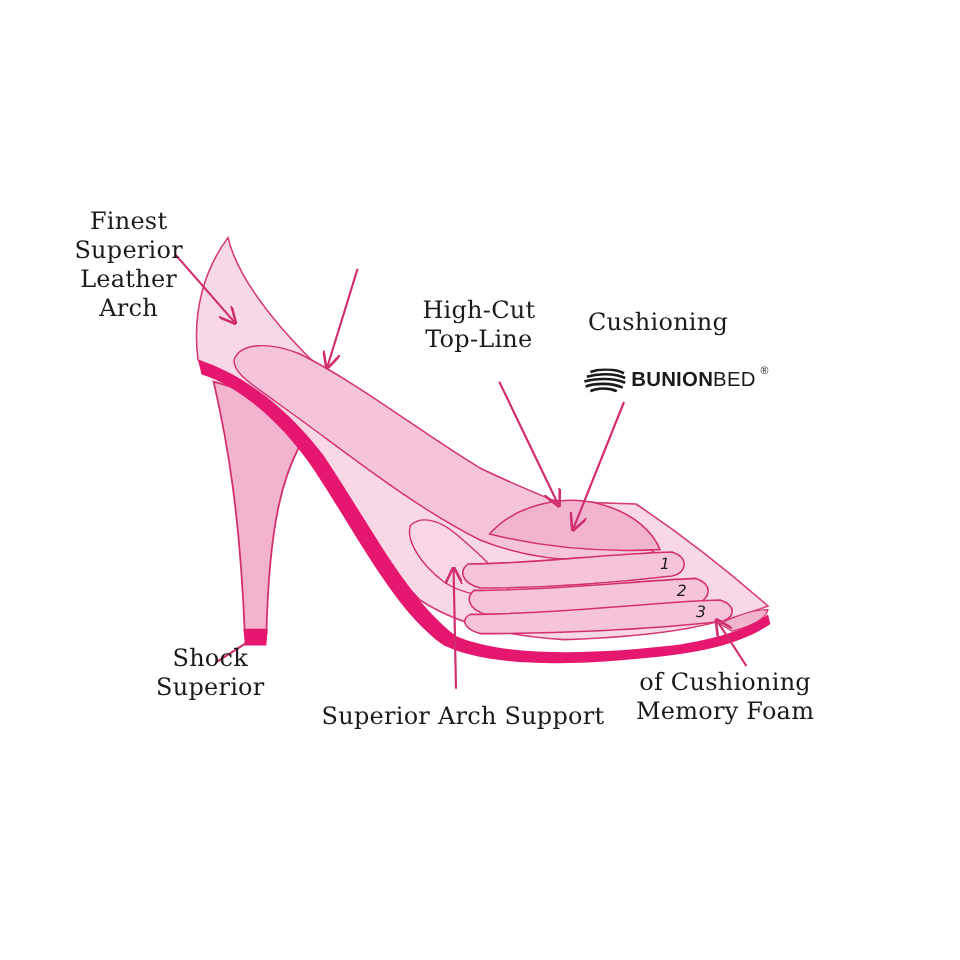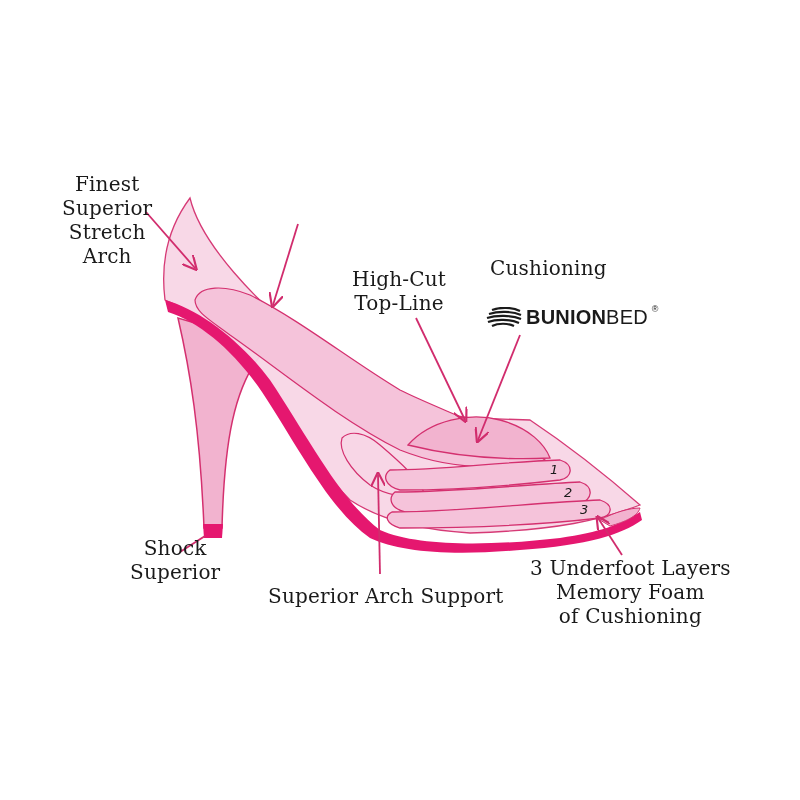--- a/index.html
+++ b/index.html
@@ -1,21 +1,21 @@
 <!DOCTYPE html>
 <html><head>
   <meta charset="utf-8">
   <style>
     html, body { margin:0; padding:0; background:#ffffff; }
     body { width:800px; height:800px; position:relative; overflow:hidden; font-family:"DejaVu Serif", "Liberation Serif", serif; }
     .stage { position:absolute; left:0; top:0; width:800px; height:800px; }
     .label { position:absolute; color:#1a1a1a; font-family:"DejaVu Serif", "Liberation Serif", serif; font-size:20px; line-height:24px; text-align:center; white-space:nowrap; letter-spacing:0.2px; }
     .label span { display:block; }
     .brand { position:absolute; left:486px; top:305px; height:24px; display:flex; align-items:center; gap:4px; }
-    .brand-text { font-family:"Liberation Sans", "DejaVu Sans", sans-serif; font-size:20px; color:#1a1a1a; letter-spacing:0.2px; }
+    .brand-text { font-family:"Liberation Sans", "DejaVu Sans", sans-serif; font-size:17px; color:#1a1a1a; letter-spacing:0.2px; }
     .brand-text b { font-weight:700; }
     .brand-text i { font-style:normal; font-weight:400; }
     .reg { font-family:"Liberation Sans", sans-serif; font-size:9px; position:relative; top:-8px; color:#1a1a1a; }
   </style>
 </head>
 <body>
 
 <div class="stage">
 
   <svg width="800" height="800" viewBox="0 0 800 800" style="position:absolute;left:0;top:0;">
@@ -53,26 +53,26 @@
     <line x1="416" y1="318" x2="465" y2="420" stroke="#d12c6d" stroke-width="1.8" marker-end="url(#ah)"></line>
     <line x1="520" y1="335" x2="478" y2="440" stroke="#d12c6d" stroke-width="1.8" marker-end="url(#ah)"></line>
     <line x1="180" y1="552" x2="205" y2="536" stroke="#d12c6d" stroke-width="1.8"></line>
     <line x1="380" y1="574" x2="378" y2="475" stroke="#d12c6d" stroke-width="1.8" marker-end="url(#ah)"></line>
     <line x1="622" y1="555" x2="598" y2="518" stroke="#d12c6d" stroke-width="1.8" marker-end="url(#ah)"></line>
   </svg>
 
   <div class="label" style="left:62px; top:172px;">
     <span>Finest</span>
     <span>Superior</span>
-    <span>Stretch</span>
+    <span>Leather</span>
     <span>Arch</span>
   </div>
 
 
-  <div class="label" style="left:352px; top:267px;">
+  <div class="label" style="left:352px; top:246px;">
     <span>High-Cut</span>
     <span>Top-Line</span>
   </div>
 
   <div class="label" style="left:490px; top:256px;">
     <span>Cushioning</span>
   </div>
 
   <div class="brand">
     <svg width="36" height="20" viewBox="0 0 36 20">
@@ -89,18 +89,17 @@
   <div class="label" style="left:88px; top:536px;margin-left:42px;">
     <span>Shock</span>
     <span>Superior</span>
   </div>
 
   <div class="label" style="left:268px; top:584px;">
     <span>Superior Arch Support</span>
   </div>
 
   <div class="label" style="left:530px; top:556px;">
-    <span>3 Underfoot Layers</span>
+    <span>of Cushioning</span>
     <span>Memory Foam</span>
-    <span>of Cushioning</span>
   </div>
 
 </div>
 
 </body></html>

